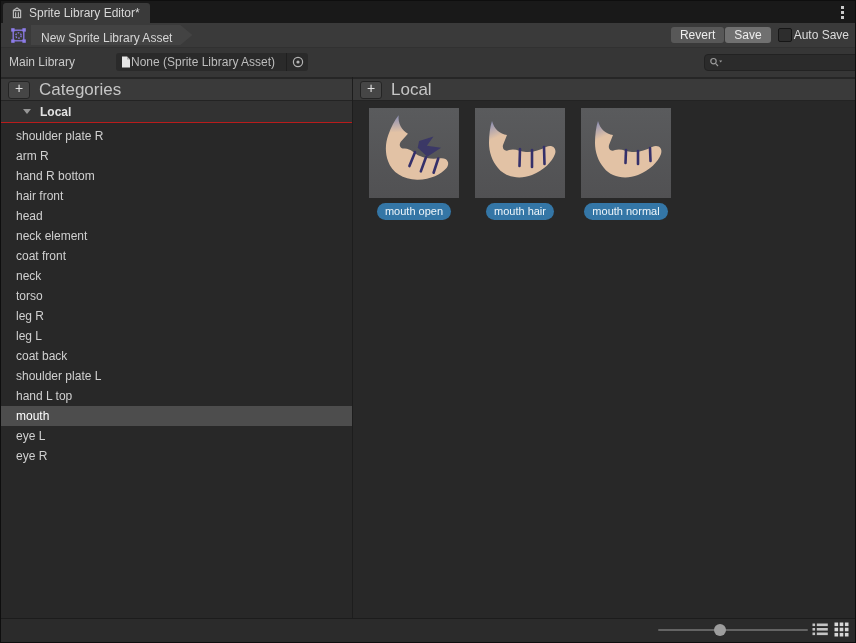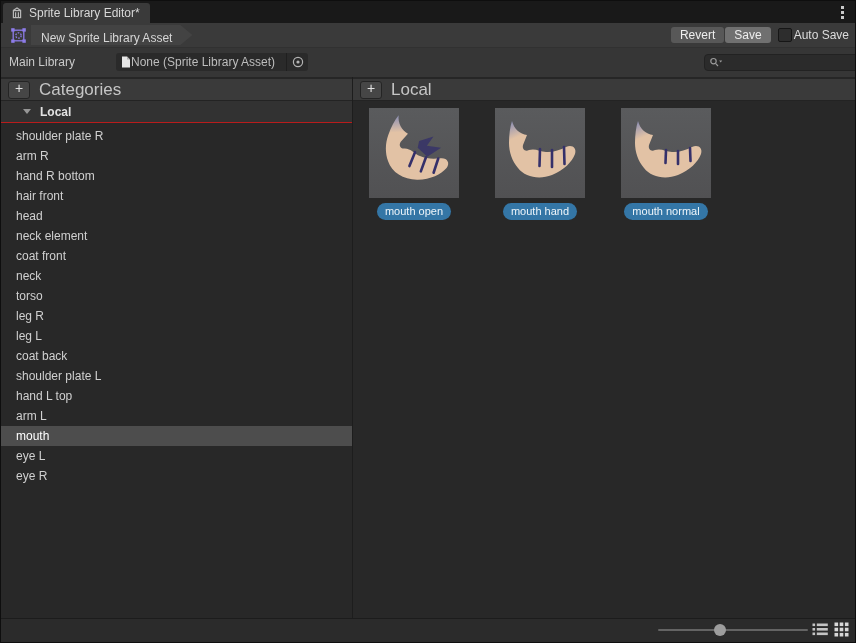--- a/index.html
+++ b/index.html
@@ -55,21 +55,21 @@
   .cat-body{left:0;top:100px;width:351px;height:517px;background:#282828;}
   .local-row{height:21px;background:#323232;border-bottom:1px solid #b91c1c;
     display:flex;align-items:center;gap:9px;padding-left:22px;cursor:pointer;}
   .foldout{width:0;height:0;border-left:4px solid transparent;border-right:4px solid transparent;border-top:5px solid #969696;}
   .local-label{font-size:12px;font-weight:bold;color:#e2e2e2;}
   .cat-list{margin-top:3px;}
   .cat-row{height:20px;display:flex;align-items:center;padding-left:15px;font-size:12px;color:#d0d0d0;cursor:pointer;}
   .cat-row.selected{background:var(--selection-row,#4d4d4d);color:#ffffff;}
   
   .lbl-body{left:352px;top:100px;width:504px;height:517px;background:#282828;
-    display:flex;align-items:flex-start;gap:36px;padding:7px 0 0 16px;box-sizing:border-box;}
+    display:flex;align-items:flex-start;gap:16px;padding:7px 0 0 16px;box-sizing:border-box;}
   .sprite-cell{display:flex;flex-direction:column;align-items:center;width:90px;cursor:pointer;}
   .thumb{width:90px;height:90px;background:linear-gradient(180deg,#5a5b5d,#515153);}
   .pill{margin-top:5px;background:var(--accent-pill,#3476a6);color:#eef5fa;font-size:11px;
     padding:2px 8px 3px 8px;border-radius:9px;white-space:nowrap;}
   
   .bottombar{left:0;top:617px;width:100%;height:24px;background:#2b2b2b;border-top:1px solid #1c1c1c;}
   .slider-track{position:absolute;left:657px;top:628px;width:150px;height:2px;background:#646464;border-radius:1px;cursor:pointer;}
   .slider-handle{position:absolute;top:-5px;left:55px;width:12px;height:12px;border-radius:50%;background:#9d9d9d;cursor:grab;}
   .viewbtn{position:absolute;cursor:pointer;}
   .viewbtn.list{left:811px;top:622px;}
@@ -180,21 +180,20 @@
       <div class="cat-row">head</div>
       <div class="cat-row">neck element</div>
       <div class="cat-row">coat front</div>
       <div class="cat-row">neck</div>
       <div class="cat-row">torso</div>
       <div class="cat-row">leg R</div>
       <div class="cat-row">leg L</div>
       <div class="cat-row">coat back</div>
       <div class="cat-row">shoulder plate L</div>
       <div class="cat-row">hand L top</div>
-      <div class="cat-row">arm L</div>
       <div class="cat-row selected">mouth</div>
       <div class="cat-row">eye L</div>
       <div class="cat-row">eye R</div>
     </div>
   </div>
 
   <div class="abs lbl-body">
 
     <div class="sprite-cell">
       <div class="thumb">
@@ -231,21 +230,21 @@
           <g>
             <path d="M17,13 C19,21 25,26 32,27 L28,37 C27,41 30,44 34,42 C40,40 45,43.5 51,44 C58,44.5 65,42 71,39 C77,36 82,40 80,46 C77,54 69,62 57,67 C44,72 30,69 23,60 C17,53 14,44 14,35 C14,27 15,19 17,13 Z" fill="url(#g2)"></path>
             <g stroke="var(--sprite-shadow,#35306a)" stroke-width="2.6" stroke-linecap="round">
               <line x1="45" y1="41" x2="44.5" y2="58"></line>
               <line x1="57" y1="42" x2="57" y2="59"></line>
               <line x1="69" y1="39" x2="69.5" y2="56"></line>
             </g>
           </g>
         </svg>
       </div>
-      <div class="pill">mouth hand</div>
+      <div class="pill">mouth hair</div>
     </div>
 
     <div class="sprite-cell">
       <div class="thumb">
         <svg width="90" height="90" viewBox="0 0 90 90">
           <defs>
             <linearGradient id="g3" x1="0.08" y1="0" x2="0.35" y2="0.55">
               <stop offset="0" stop-color="#8f91b3"></stop>
                 <stop offset="0.45" stop-color="#e2c2a5"></stop>
             </linearGradient>

